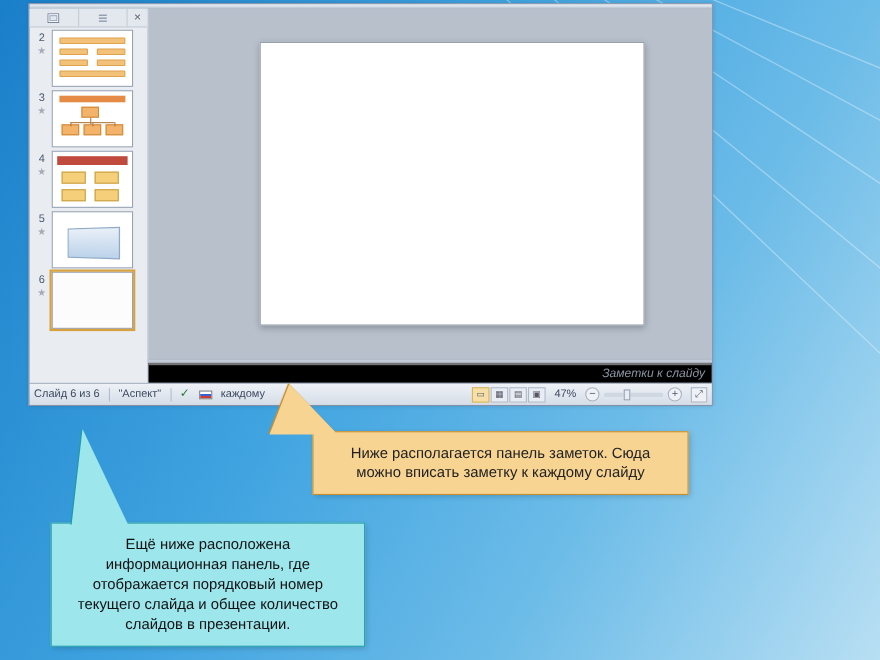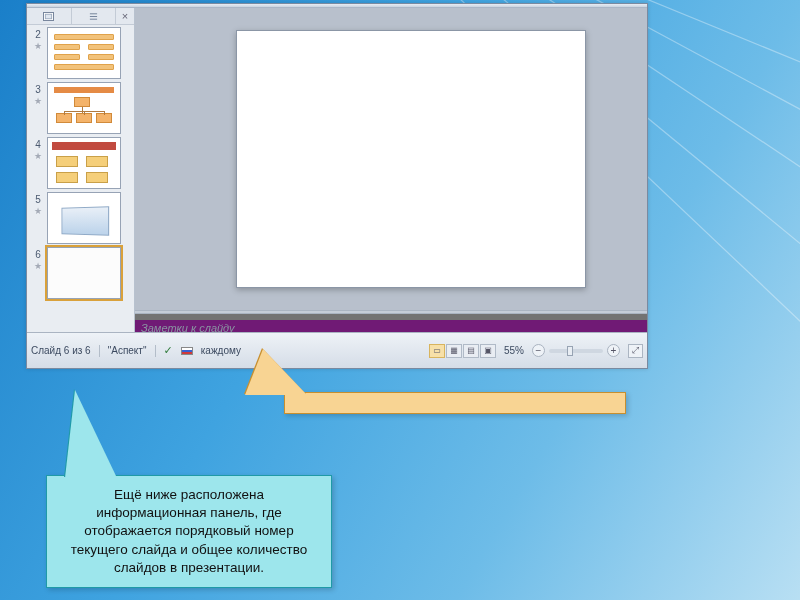--- a/index.html
+++ b/index.html
@@ -146,29 +146,30 @@
   }
   .notes-divider {
     height: 4px;
     background: #c5cdd8;
     border-top: 1px solid #aab4c2;
     border-bottom: 1px solid #aab4c2;
     cursor: row-resize;
   }
   .notes-pane {
     height: 18px;
-    background: #701a75;
-    border-top: 6px solid #737373;
+    background: #000000;
+    border-top: 2px solid #737373;
     padding: 2px 6px;
     color: #8a94a2;
     font-size: 11px;
     font-style: italic;
+    text-align: right;
   }
   .status-bar {
-    height: 36px;
+    height: 20px;
     background: linear-gradient(#eef2f7,#d5dde7);
     border-top: 1px solid #aab4c2;
     display: flex;
     align-items: center;
     font-size: 10px;
     color: #3c4a60;
     padding: 0 4px;
     gap: 8px;
   }
   .status-bar .sep { width:1px; height:12px; background:#b3bdc9; }
@@ -375,32 +376,33 @@
     <span class="spell-icon">✓</span>
     <div class="lang-flag"></div>
     <span class="status-text">каждому</span>
     <div class="status-spacer"></div>
     <div class="view-btns">
       <div class="view-btn active">▭</div>
       <div class="view-btn">▦</div>
       <div class="view-btn">▤</div>
       <div class="view-btn">▣</div>
     </div>
-    <span class="status-text">55%</span>
+    <span class="status-text">47%</span>
     <div class="zoom-group">
       <div class="zoom-btn">−</div>
       <div class="zoom-slider">
         <div class="knob"></div>
       </div>
       <div class="zoom-btn">+</div>
     </div>
     <div class="fit-btn">⤢</div>
   </div>
 </div>
 
 <div class="callout callout-orange">
   <div class="tail"></div>
+  <span>Ниже располагается панель заметок. Сюда можно вписать заметку к каждому слайду</span>
 </div>
 
 <div class="callout callout-cyan">
   <div class="tail"></div>
   <span>Ещё ниже расположена информационная панель, где отображается порядковый номер текущего слайда и общее количество слайдов в презентации.</span>
 </div>
 
 </body></html>

